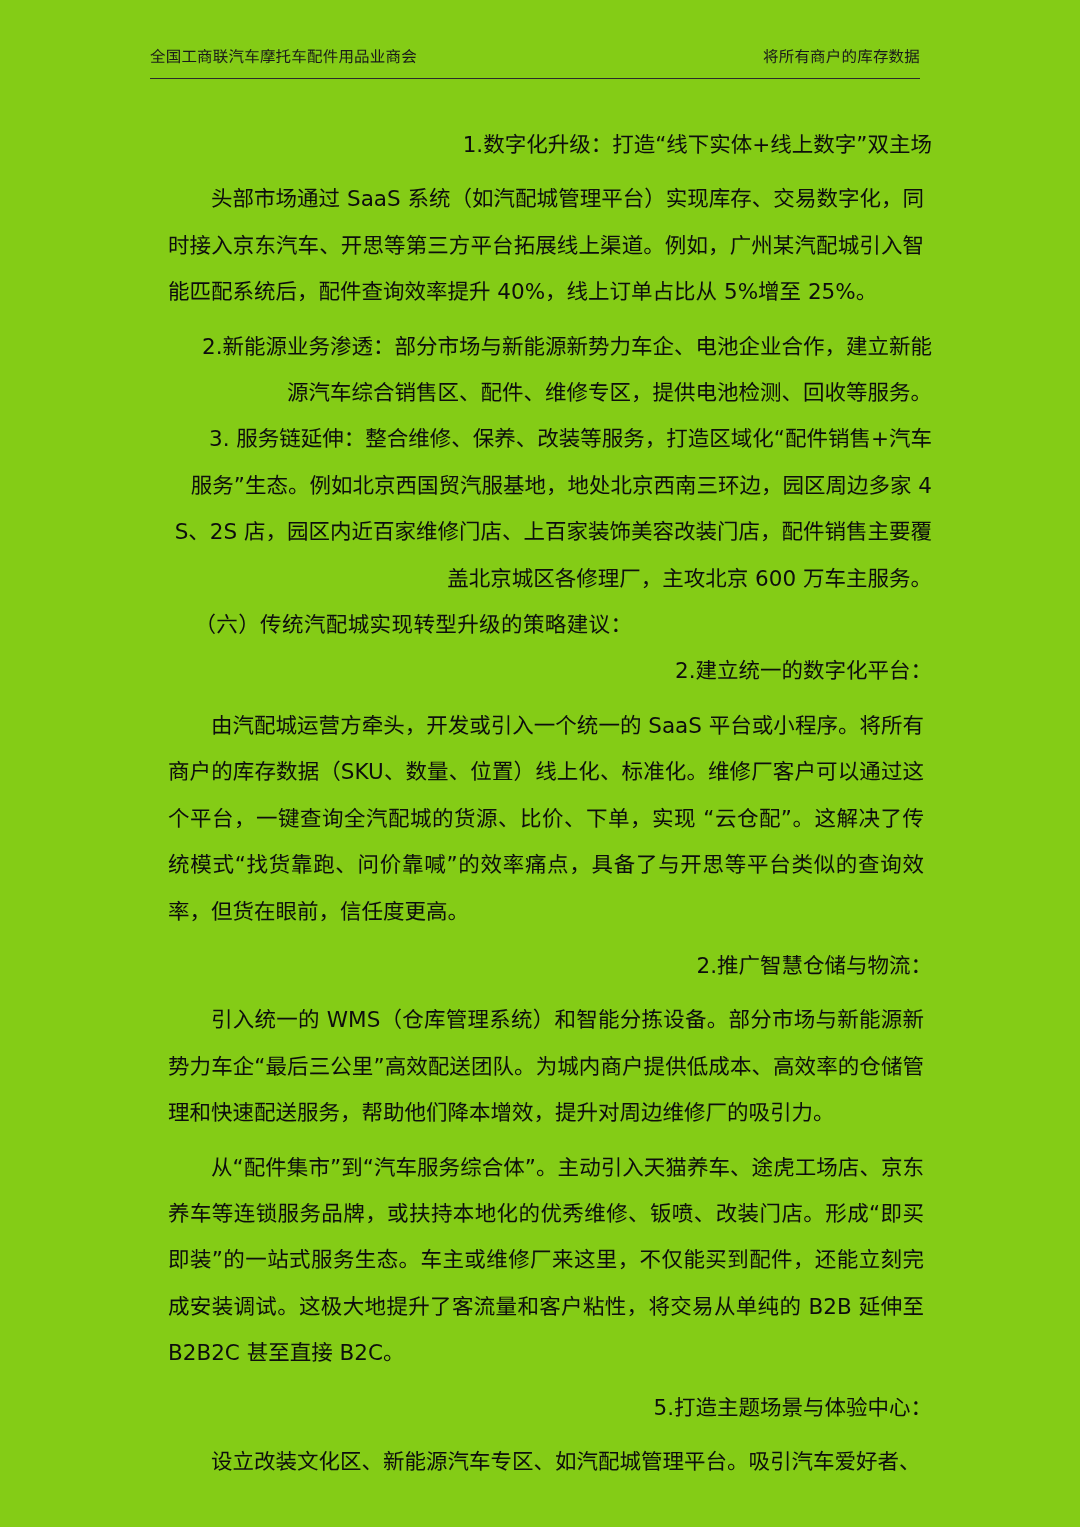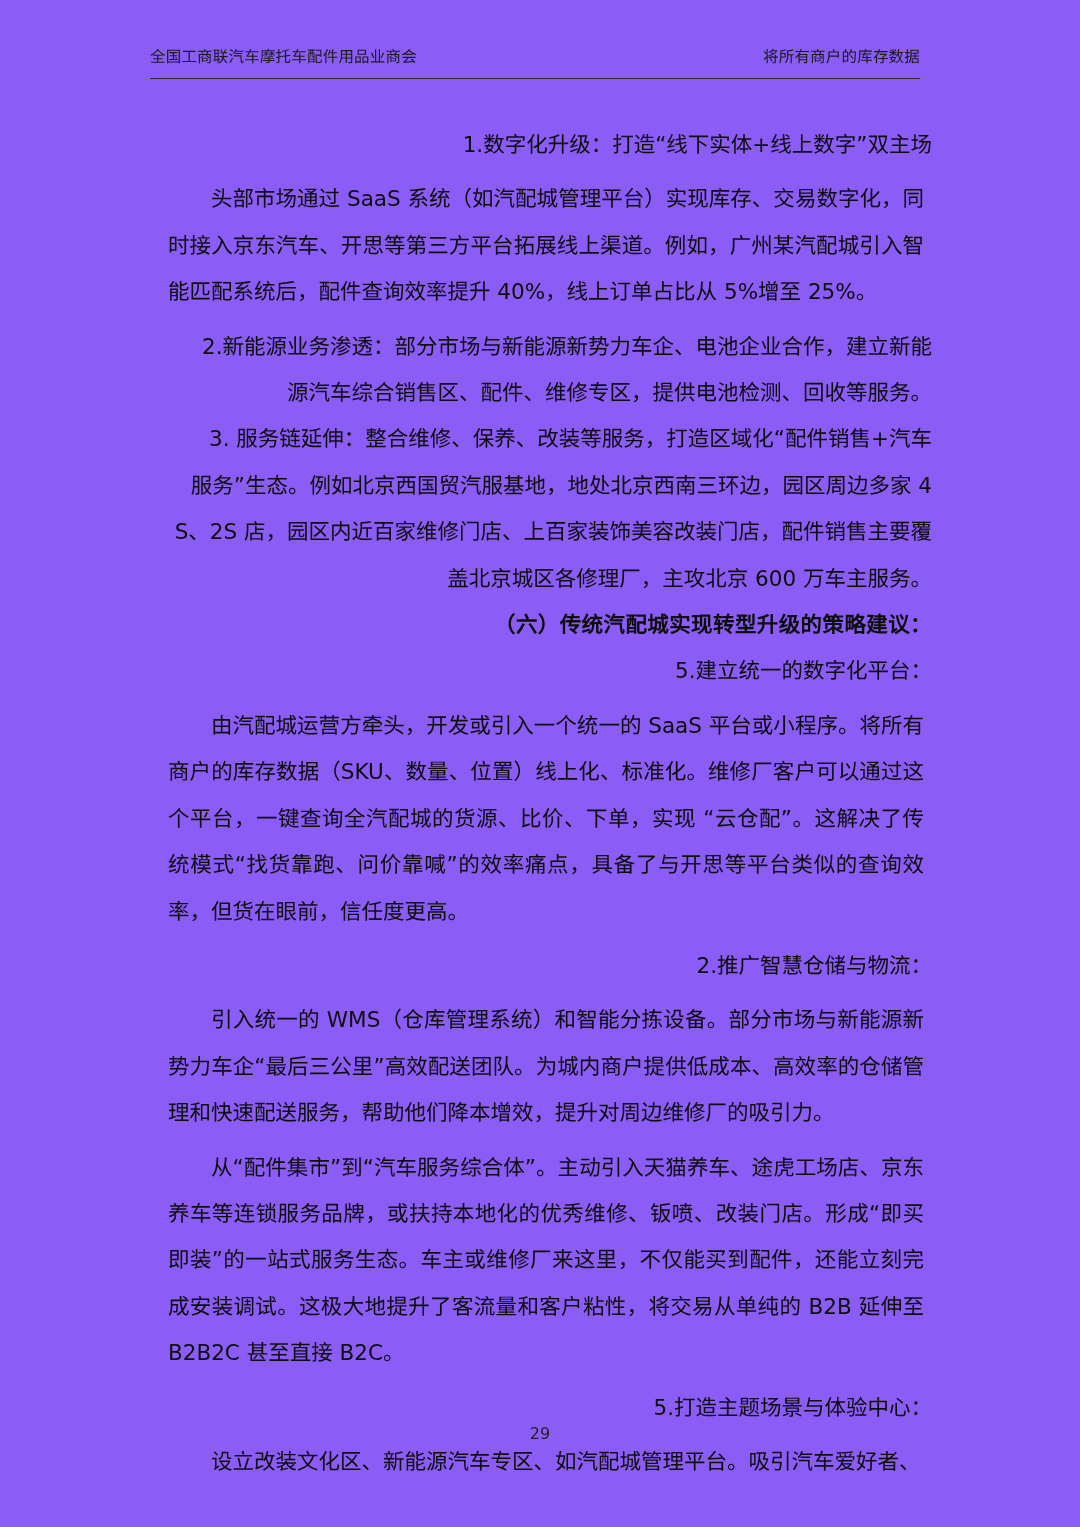--- a/index.html
+++ b/index.html
@@ -10,21 +10,21 @@
   }
   body {
     font-family: "DejaVu Sans", "Liberation Sans", sans-serif;
     color: #111111;
   }
   .page {
     position: relative;
     width: 1080px;
     height: 1527px;
     margin: 0 auto;
-    background: #8b5cf6;
+    background: #84cc16;
     overflow: hidden;
     box-sizing: border-box;
   }
 
   
   .page-header {
     position: absolute;
     left: 150px;
     top: 48px;
     width: 770px;
@@ -72,22 +72,22 @@
   
   .subhead {
     margin: 0;
     text-indent: 1.85em;
     text-align: right;
     word-break: break-all;
   }
   .section-head {
     margin: 0;
     text-indent: 1.6em;
-    font-weight: bold;
-    text-align: right;
+    font-weight: normal;
+    text-align: left;
     letter-spacing: 0.4px;
     word-break: break-all;
   }
 
   
   .page-number {
     position: absolute;
     left: 0;
     top: 1424px;
     width: 1080px;
@@ -107,24 +107,23 @@
   </div>
 
   <div class="header-rule"></div>
 
   <div class="content" id="content-root">
       <p class="subhead">1.数字化升级：打造“线下实体+线上数字”双主场</p>
       <p class="para">头部市场通过 SaaS 系统（如汽配城管理平台）实现库存、交易数字化，同时接入京东汽车、开思等第三方平台拓展线上渠道。例如，广州某汽配城引入智能匹配系统后，配件查询效率提升 40%，线上订单占比从 5%增至 25%。</p>
       <p class="subhead">2.新能源业务渗透：部分市场与新能源新势力车企、电池企业合作，建立新能源汽车综合销售区、配件、维修专区，提供电池检测、回收等服务。</p>
       <p class="subhead">3. 服务链延伸：整合维修、保养、改装等服务，打造区域化“配件销售+汽车服务”生态。例如北京西国贸汽服基地，地处北京西南三环边，园区周边多家 4S、2S 店，园区内近百家维修门店、上百家装饰美容改装门店，配件销售主要覆盖北京城区各修理厂，主攻北京 600 万车主服务。</p>
       <p class="section-head">（六）传统汽配城实现转型升级的策略建议：</p>
-      <p class="subhead">5.建立统一的数字化平台：</p>
+      <p class="subhead">2.建立统一的数字化平台：</p>
       <p class="para">由汽配城运营方牵头，开发或引入一个统一的 SaaS 平台或小程序。将所有商户的库存数据（SKU、数量、位置）线上化、标准化。维修厂客户可以通过这个平台，一键查询全汽配城的货源、比价、下单，实现 “云仓配”。这解决了传统模式“找货靠跑、问价靠喊”的效率痛点，具备了与开思等平台类似的查询效率，但货在眼前，信任度更高。</p>
       <p class="subhead">2.推广智慧仓储与物流：</p>
       <p class="para">引入统一的 WMS（仓库管理系统）和智能分拣设备。部分市场与新能源新势力车企“最后三公里”高效配送团队。为城内商户提供低成本、高效率的仓储管理和快速配送服务，帮助他们降本增效，提升对周边维修厂的吸引力。</p>
       <p class="para">从“配件集市”到“汽车服务综合体”。主动引入天猫养车、途虎工场店、京东养车等连锁服务品牌，或扶持本地化的优秀维修、钣喷、改装门店。形成“即买即装”的一站式服务生态。车主或维修厂来这里，不仅能买到配件，还能立刻完成安装调试。这极大地提升了客流量和客户粘性，将交易从单纯的 B2B 延伸至 B2B2C 甚至直接 B2C。</p>
       <p class="subhead">5.打造主题场景与体验中心：</p>
       <p class="para">设立改装文化区、新能源汽车专区、如汽配城管理平台。吸引汽车爱好者、</p>
     </div>
 
-  <div class="page-number">29</div>
 
 </div>
 
 </body></html>

